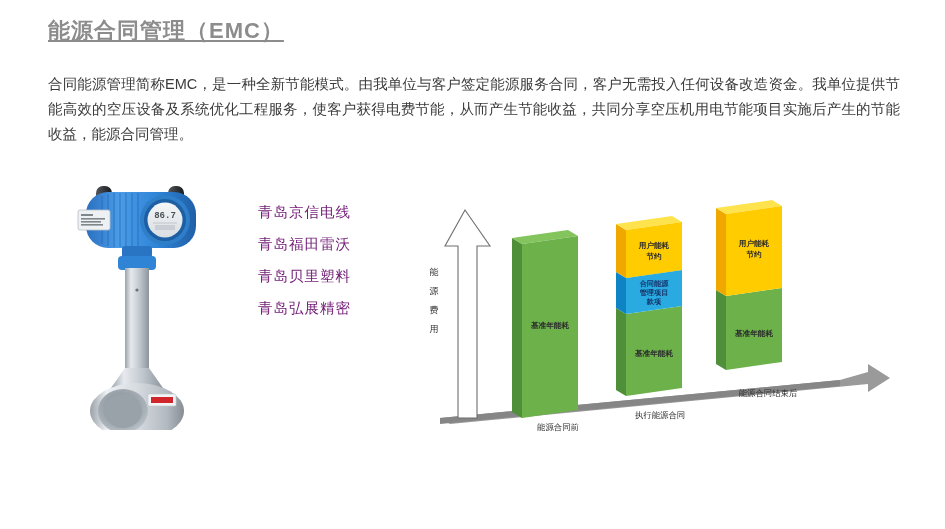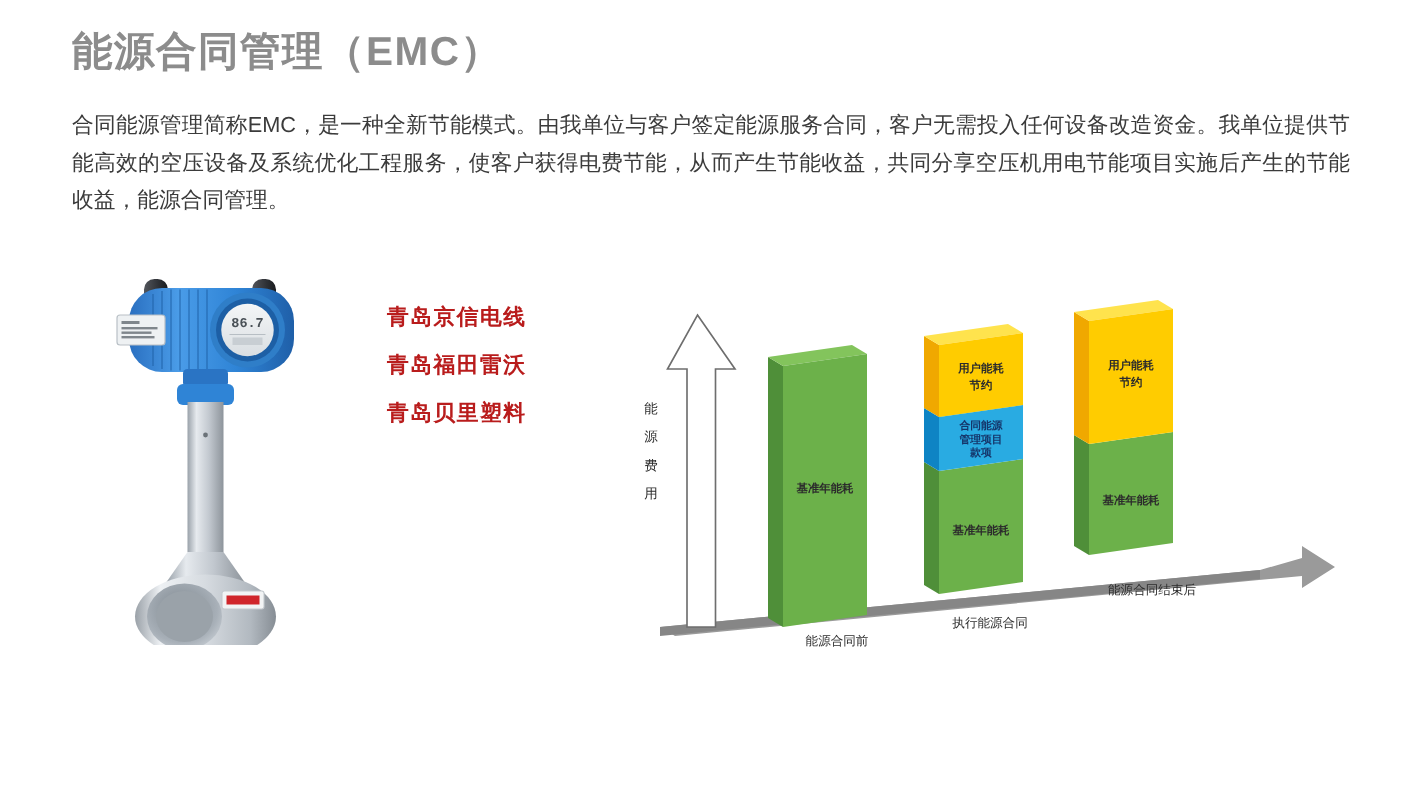--- a/index.html
+++ b/index.html
@@ -9,41 +9,41 @@
     background:#ffffff;
     font-family:"Liberation Sans","DejaVu Sans",sans-serif;
     overflow:hidden;
     position:relative;
   }
   .page{position:relative;width:945px;height:529px;}
 
   
   .page-title{
     position:absolute;left:48px;top:16px;
-    font-size:27px;font-weight:bold;color:#8c8c8c;
-    letter-spacing:1px;white-space:nowrap;
+    font-size:22px;font-weight:bold;color:#8c8c8c;
+    letter-spacing:1px;white-space:nowrap;text-decoration:underline;
   }
 
   
   .intro{
     position:absolute;left:48px;top:72px;width:852px;
     font-size:14.5px;line-height:25px;color:#3b3b3b;
     text-align:justify;
   }
 
   
   .meter{position:absolute;left:68px;top:180px;width:145px;height:250px;}
   .meter svg{display:block;}
 
   
   .client-list{
     position:absolute;left:258px;top:196px;width:130px;
   }
   .client-item{
-    font-size:14.5px;font-weight:bold;color:#b91c1c;
+    font-size:14.5px;font-weight:normal;color:#701a75;
     letter-spacing:1px;
     height:32px;line-height:32px;
     white-space:nowrap;
   }
 
   
   .chart{position:absolute;left:420px;top:180px;width:520px;height:255px;}
   .chart svg{display:block;}
   .seg-label{
     font-family:"Liberation Sans","DejaVu Sans",sans-serif;
@@ -155,20 +155,21 @@
 
       <rect x="80" y="214" width="28" height="12" rx="1.5" fill="#f2f4f5" stroke="#c3c9ce" stroke-width="0.7"></rect>
       <rect x="83" y="217" width="22" height="6" fill="#d0262b"></rect>
     </svg>
   </div>
 
   <div class="client-list">
     <div class="client-item">青岛京信电线</div>
     <div class="client-item">青岛福田雷沃</div>
     <div class="client-item">青岛贝里塑料</div>
+    <div class="client-item">青岛弘展精密</div>
   </div>
 
   <div class="chart">
     <svg width="520" height="255" viewBox="0 0 520 255">
 
       <polygon points="20,238 420,200 448,192 448,184 470,198 448,212 448,204 30,244" fill="#9a9a9a"></polygon>
       <polygon points="20,238 420,200 420,206 20,244" fill="#868686"></polygon>
 
       <polygon points="45,30 70,66 57,66 57,238 38,238 38,66 25,66" fill="#ffffff" stroke="#6e6e6e" stroke-width="1.1" stroke-linejoin="miter"></polygon>
 

